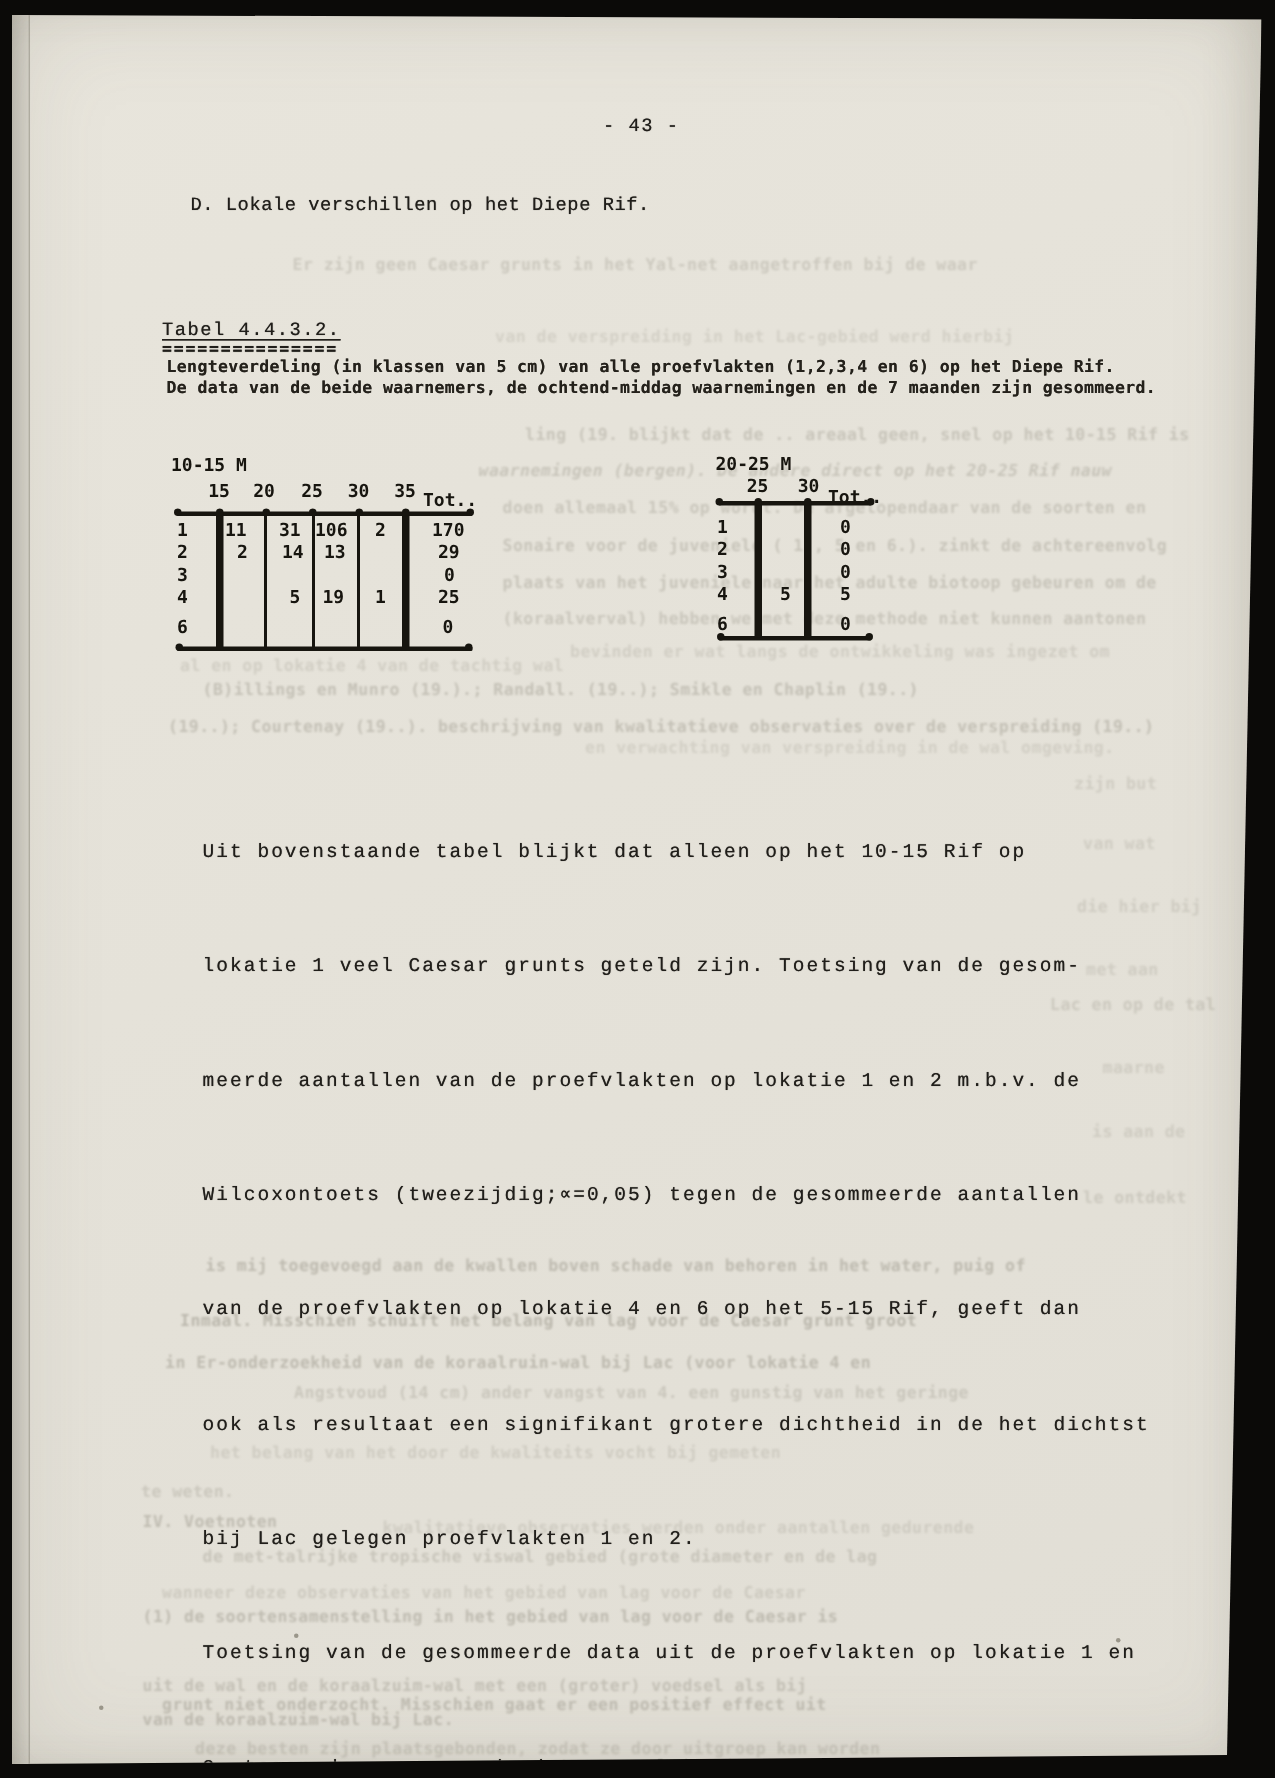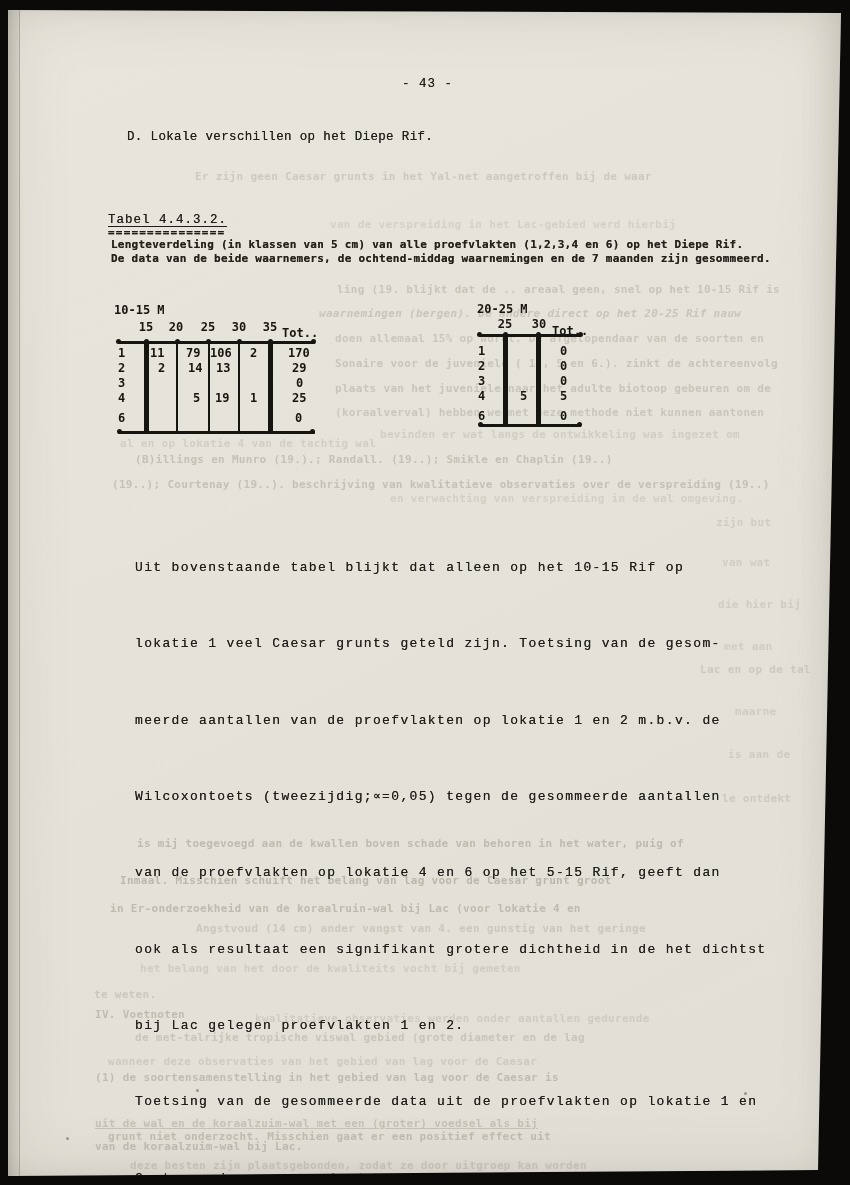--- a/index.html
+++ b/index.html
@@ -44,21 +44,21 @@
   .content{position:absolute;inset:0;z-index:2;}
 </style>
 </head>
 <body>
 
 <div class="paper">
   <div class="page-edge"></div>
   <div class="ghost-layer">
       <div class="ghost" style="left: 195px; top: 170px; opacity: 0.28;">Er zijn geen Caesar grunts in het Yal-net aangetroffen bij de waar</div>
       <div class="ghost" style="left: 330px; top: 218px; opacity: 0.2;">van de verspreiding in het Lac-gebied werd hierbij</div>
-      <div class="ghost" style="left: 337px; top: 283px; opacity: 0.32;">ling (19. blijkt dat de .. areaal geen, snel op het 10-15 Rif is</div>
+      <div class="ghost" style="left: 350px; top: 283px; opacity: 0.32;">ling (19. blijkt dat de .. areaal geen, snel op het 10-15 Rif is</div>
       <div class="ghost" style="left: 319px; top: 307px; opacity: 0.32; font-style: italic;">waarnemingen (bergen). De andere direct op het 20-25 Rif nauw</div>
       <div class="ghost" style="left: 335px; top: 332px; opacity: 0.3;">doen allemaal 15% op wordt. De afgelopendaar van de soorten en</div>
       <div class="ghost" style="left: 335px; top: 357px; opacity: 0.32;">Sonaire voor de juveniele ( 1 , 5 en 6.). zinkt de achtereenvolg</div>
       <div class="ghost" style="left: 335px; top: 382px; opacity: 0.32;">plaats van het juveniele naar het adulte biotoop gebeuren om de</div>
       <div class="ghost" style="left: 335px; top: 406px; opacity: 0.3;">(koraalverval) hebben we met deze methode niet kunnen aantonen</div>
       <div class="ghost" style="left: 380px; top: 428px; opacity: 0.22;">bevinden er wat langs de ontwikkeling was ingezet om</div>
       <div class="ghost" style="left: 120px; top: 437px; opacity: 0.22;">al en op lokatie 4 van de tachtig wal</div>
       <div class="ghost" style="left: 135px; top: 453px; opacity: 0.36;">(B)illings en Munro (19.).; Randall. (19..); Smikle en Chaplin (19..)</div>
       <div class="ghost" style="left: 112px; top: 478px; opacity: 0.36;">(19..); Courtenay (19..). beschrijving van kwalitatieve observaties over de verspreiding (19..)</div>
       <div class="ghost" style="left: 390px; top: 492px; opacity: 0.2;">en verwachting van verspreiding in de wal omgeving.</div>
@@ -75,21 +75,21 @@
       <div class="ghost" style="left: 110px; top: 902px; opacity: 0.42;">in Er-onderzoekheid van de koraalruin-wal bij Lac (voor lokatie 4 en</div>
       <div class="ghost" style="left: 196px; top: 922px; opacity: 0.28;">Angstvoud (14 cm) ander vangst van 4. een gunstig van het geringe</div>
       <div class="ghost" style="left: 140px; top: 962px; opacity: 0.22;">het belang van het door de kwaliteits vocht bij gemeten</div>
       <div class="ghost" style="left: 94px; top: 988px; opacity: 0.28;">te weten.</div>
       <div class="ghost" style="left: 95px; top: 1008px; opacity: 0.4;">IV. Voetnoten</div>
       <div class="ghost" style="left: 255px; top: 1012px; opacity: 0.22;">kwalitatieve observaties werden onder aantallen gedurende</div>
       <div class="ghost" style="left: 135px; top: 1031px; opacity: 0.3;">de met-talrijke tropische viswal gebied (grote diameter en de lag</div>
       <div class="ghost" style="left: 108px; top: 1055px; opacity: 0.24;">wanneer deze observaties van het gebied van lag voor de Caesar</div>
       <div class="ghost" style="left: 95px; top: 1071px; opacity: 0.4;">(1) de soortensamenstelling in het gebied van lag voor de Caesar is</div>
       <div class="ghost" style="left: 108px; top: 1130px; opacity: 0.4;">grunt niet onderzocht. Misschien gaat er een positief effect uit</div>
-      <div class="ghost" style="left: 95px; top: 1117px; opacity: 0.34; text-decoration: underline;">uit de wal en de koraalzuim-wal met een (groter) voedsel als bij</div>
+      <div class="ghost" style="left: 95px; top: 1117px; opacity: 0.34;">uit de wal en de koraalzuim-wal met een (groter) voedsel als bij</div>
       <div class="ghost" style="left: 95px; top: 1140px; opacity: 0.4;">van de koraalzuim-wal bij Lac.</div>
       <div class="ghost" style="left: 130px; top: 1159px; opacity: 0.28;">deze besten zijn plaatsgebonden, zodat ze door uitgroep kan worden</div>
       <div class="speck" style="left: 66px; top: 1137px;"></div>
       <div class="speck" style="left: 196px; top: 1089px;"></div>
       <div class="speck" style="left: 744px; top: 1092px;"></div>
     </div>
 
   <div class="content">
     <div class="ink page-number">- 43 -</div>
     <div class="ink heading">D. Lokale verschillen op het Diepe Rif.</div>
@@ -125,21 +125,21 @@
       <div class="dot" style="left:5px;top:127px"></div>
       <div class="dot" style="left:198px;top:127px"></div>
 
       <span class="t-num" style="left:6px;top:44px">1</span>
       <span class="t-num" style="left:6px;top:59px">2</span>
       <span class="t-num" style="left:6px;top:74px">3</span>
       <span class="t-num" style="left:6px;top:89px">4</span>
       <span class="t-num" style="left:6px;top:109px">6</span>
 
       <span class="t-num" style="left:38px;top:44px">11</span>
-      <span class="t-num" style="left:74px;top:44px">79</span>
+      <span class="t-num" style="left:74px;top:44px">31</span>
       <span class="t-num" style="left:98px;top:44px">106</span>
       <span class="t-num" style="left:138px;top:44px">2</span>
       <span class="t-num" style="left:176px;top:44px">170</span>
       <span class="t-num" style="left:46px;top:59px">2</span>
       <span class="t-num" style="left:76px;top:59px">14</span>
       <span class="t-num" style="left:104px;top:59px">13</span>
       <span class="t-num" style="left:180px;top:59px">29</span>
       <span class="t-num" style="left:184px;top:74px">0</span>
       <span class="t-num" style="left:81px;top:89px">5</span>
       <span class="t-num" style="left:103px;top:89px">19</span>

